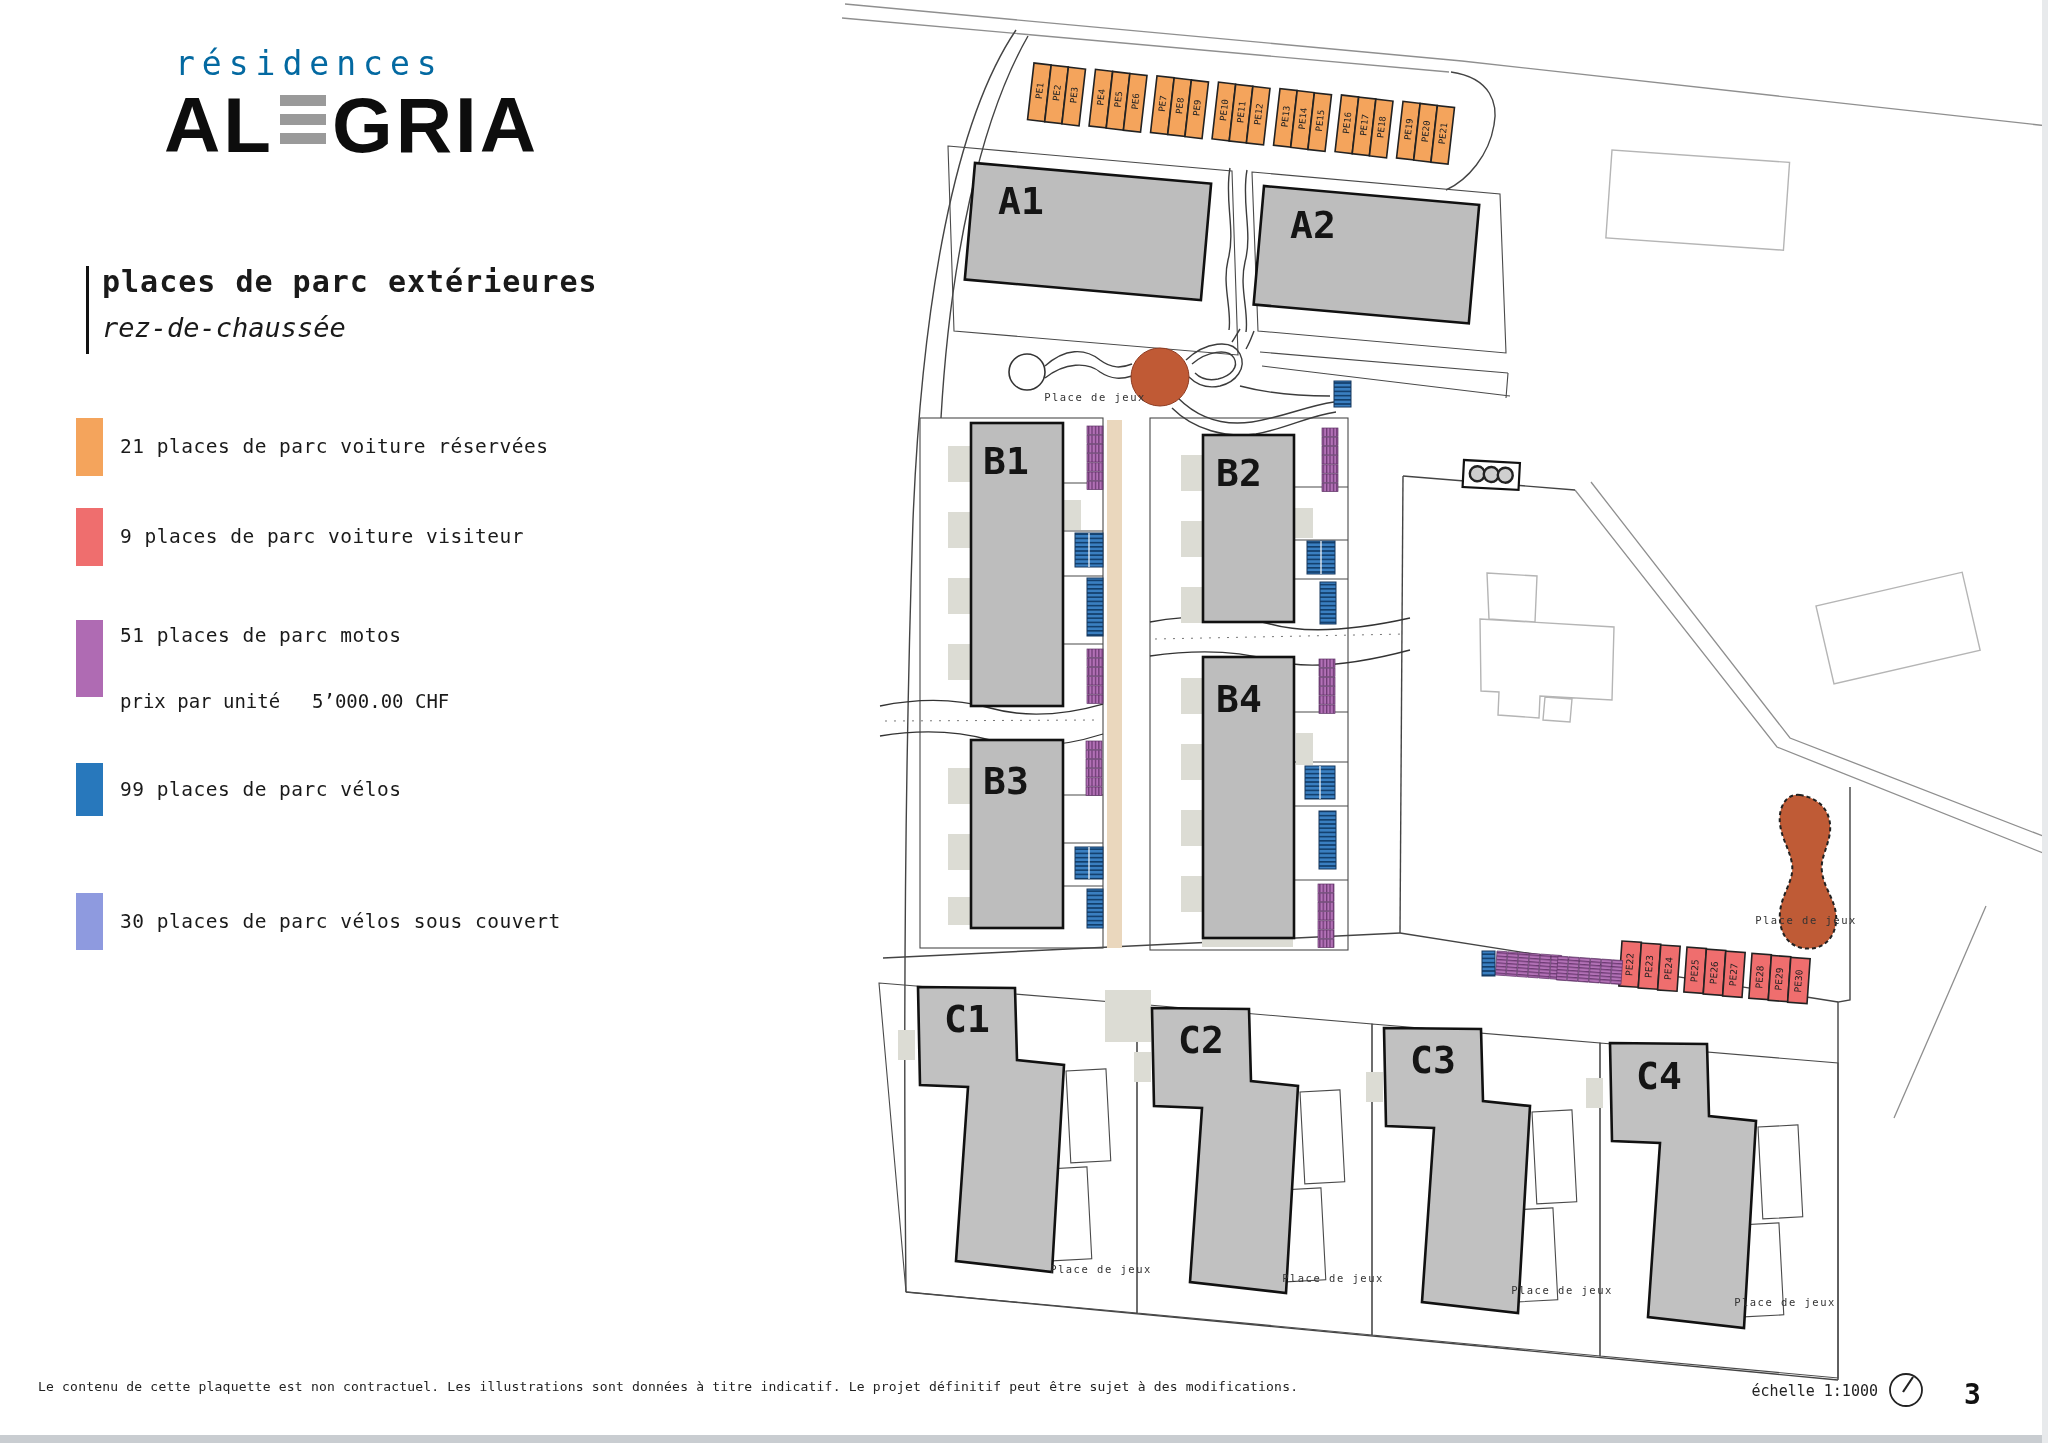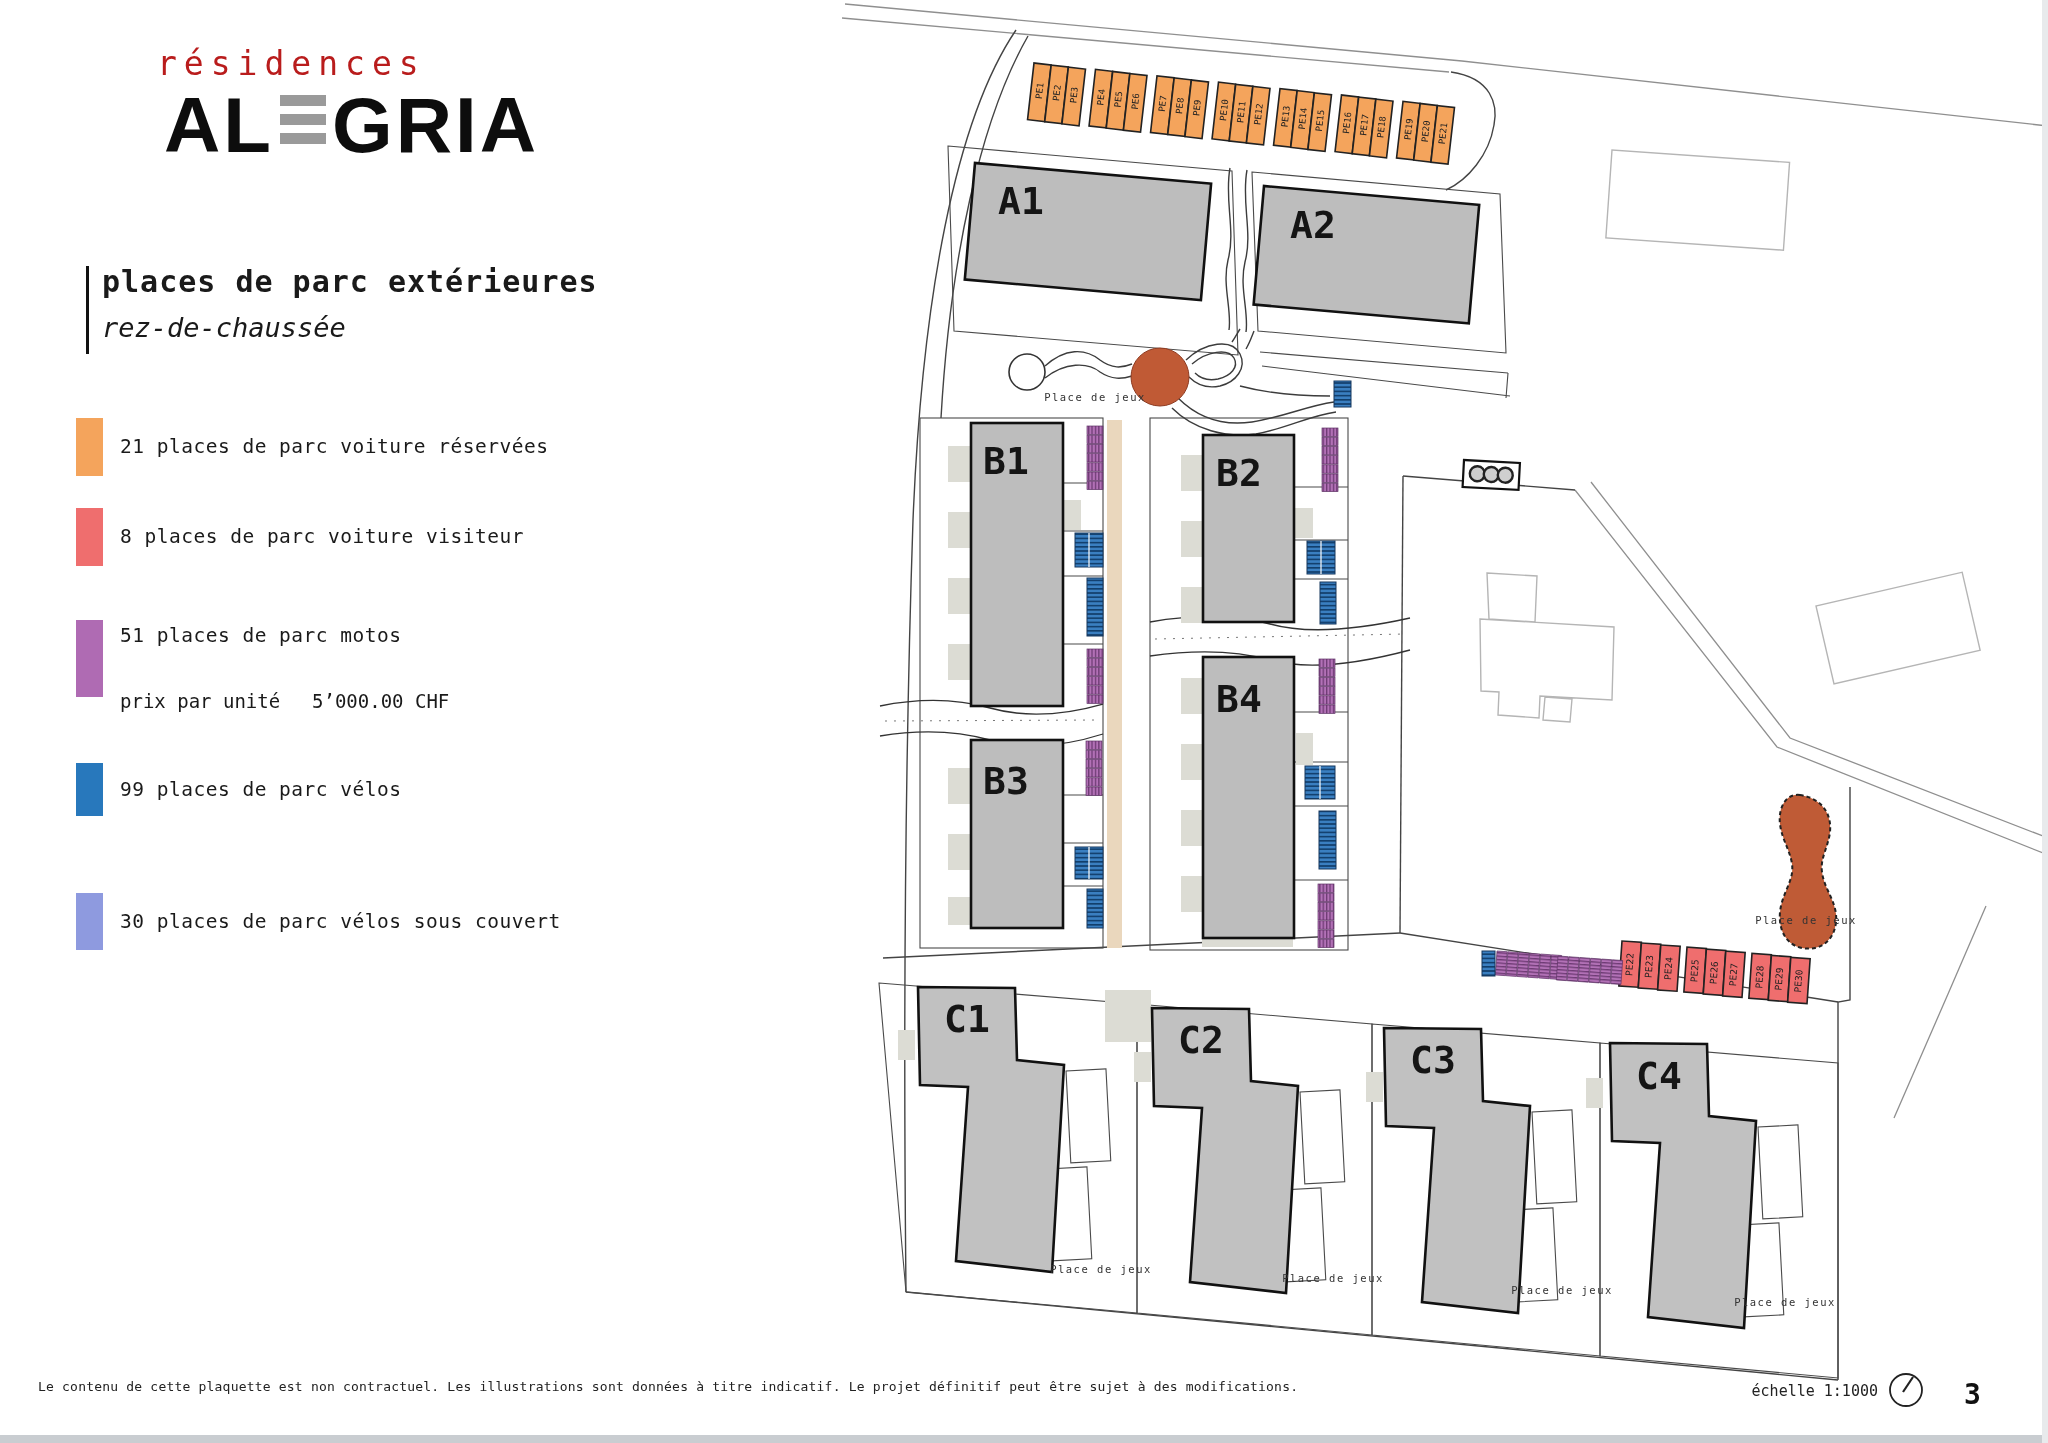--- a/index.html
+++ b/index.html
@@ -1,20 +1,20 @@
 <!DOCTYPE html>
 <html><head>
 <meta charset="utf-8">
 <style>
   html,body{margin:0;padding:0;background:#fff;}
   #page{position:relative;width:2048px;height:1443px;background:#ffffff;overflow:hidden;
         font-family:"DejaVu Sans Mono",monospace;color:#1a1a1a;}
   .abs{position:absolute;}
   
-  #logo-residences{left:157px;top:44px;font-size:33px;letter-spacing:7px;color:#b91c1c;text-align:right;}
+  #logo-residences{left:175px;top:44px;font-size:33px;letter-spacing:7px;color:#0369a1;text-align:right;}
   #logo-alegria{left:164px;top:86px;display:flex;align-items:flex-start;
                 font-family:"Liberation Sans",sans-serif;font-weight:700;font-size:78px;
                 letter-spacing:3px;color:#0d0d0d;line-height:1;}
   #logo-ebars{display:flex;flex-direction:column;justify-content:flex-end;gap:8px;
               height:58px;margin:0 6px 5px 6px;}
   #logo-ebars span{display:block;width:46px;height:11px;background:#9a9a9a;}
   
   #title-bar{left:86px;top:266px;width:3px;height:88px;background:#111;}
   #page-title{left:102px;top:264px;font-size:30px;font-weight:bold;letter-spacing:1px;}
   #page-subtitle{left:102px;top:312px;font-size:27px;font-style:italic;}
@@ -454,21 +454,21 @@
 
   <div class="abs" id="title-bar"></div>
   <div class="abs" id="page-title">places de parc extérieures</div>
   <div class="abs" id="page-subtitle">rez-de-chaussée</div>
 
   <div>
     <div class="abs swatch" style="top: 418px; height: 58px; background: rgb(244, 164, 92);"></div>
     <div class="abs leg-text" style="top:418px;line-height:58px">21 places de parc voiture réservées</div>
 
     <div class="abs swatch" style="top: 508px; height: 58px; background: rgb(239, 110, 110);"></div>
-    <div class="abs leg-text" style="top:508px;line-height:58px">8 places de parc voiture visiteur</div>
+    <div class="abs leg-text" style="top:508px;line-height:58px">9 places de parc voiture visiteur</div>
 
     <div class="abs swatch" style="top: 620px; height: 77px; background: rgb(175, 107, 179);"></div>
     <div class="abs leg-text" style="top:616px;line-height:40px">51 places de parc motos</div>
     <div class="abs" id="price-row">
       <span class="pl">prix par unité</span>
       <span>5’000.00 CHF</span>
     </div>
 
     <div class="abs swatch" style="top: 763px; height: 53px; background: rgb(40, 120, 188);"></div>
     <div class="abs leg-text" style="top:763px;line-height:53px">99 places de parc vélos</div>

